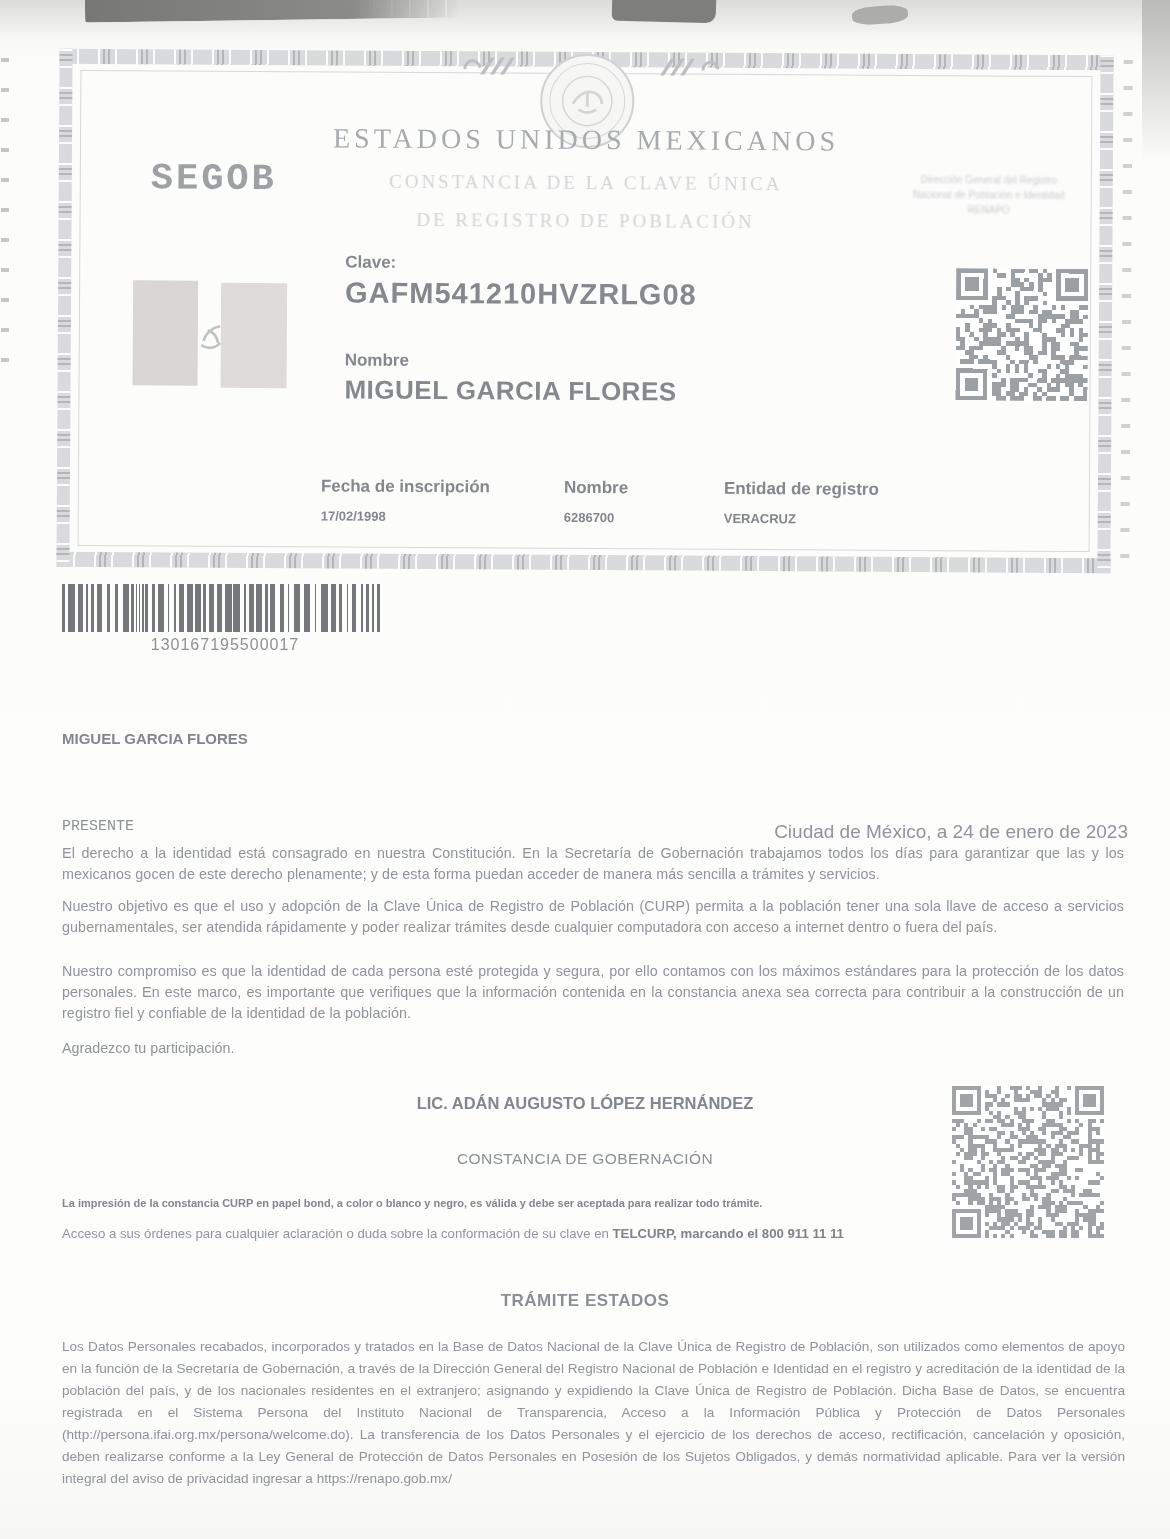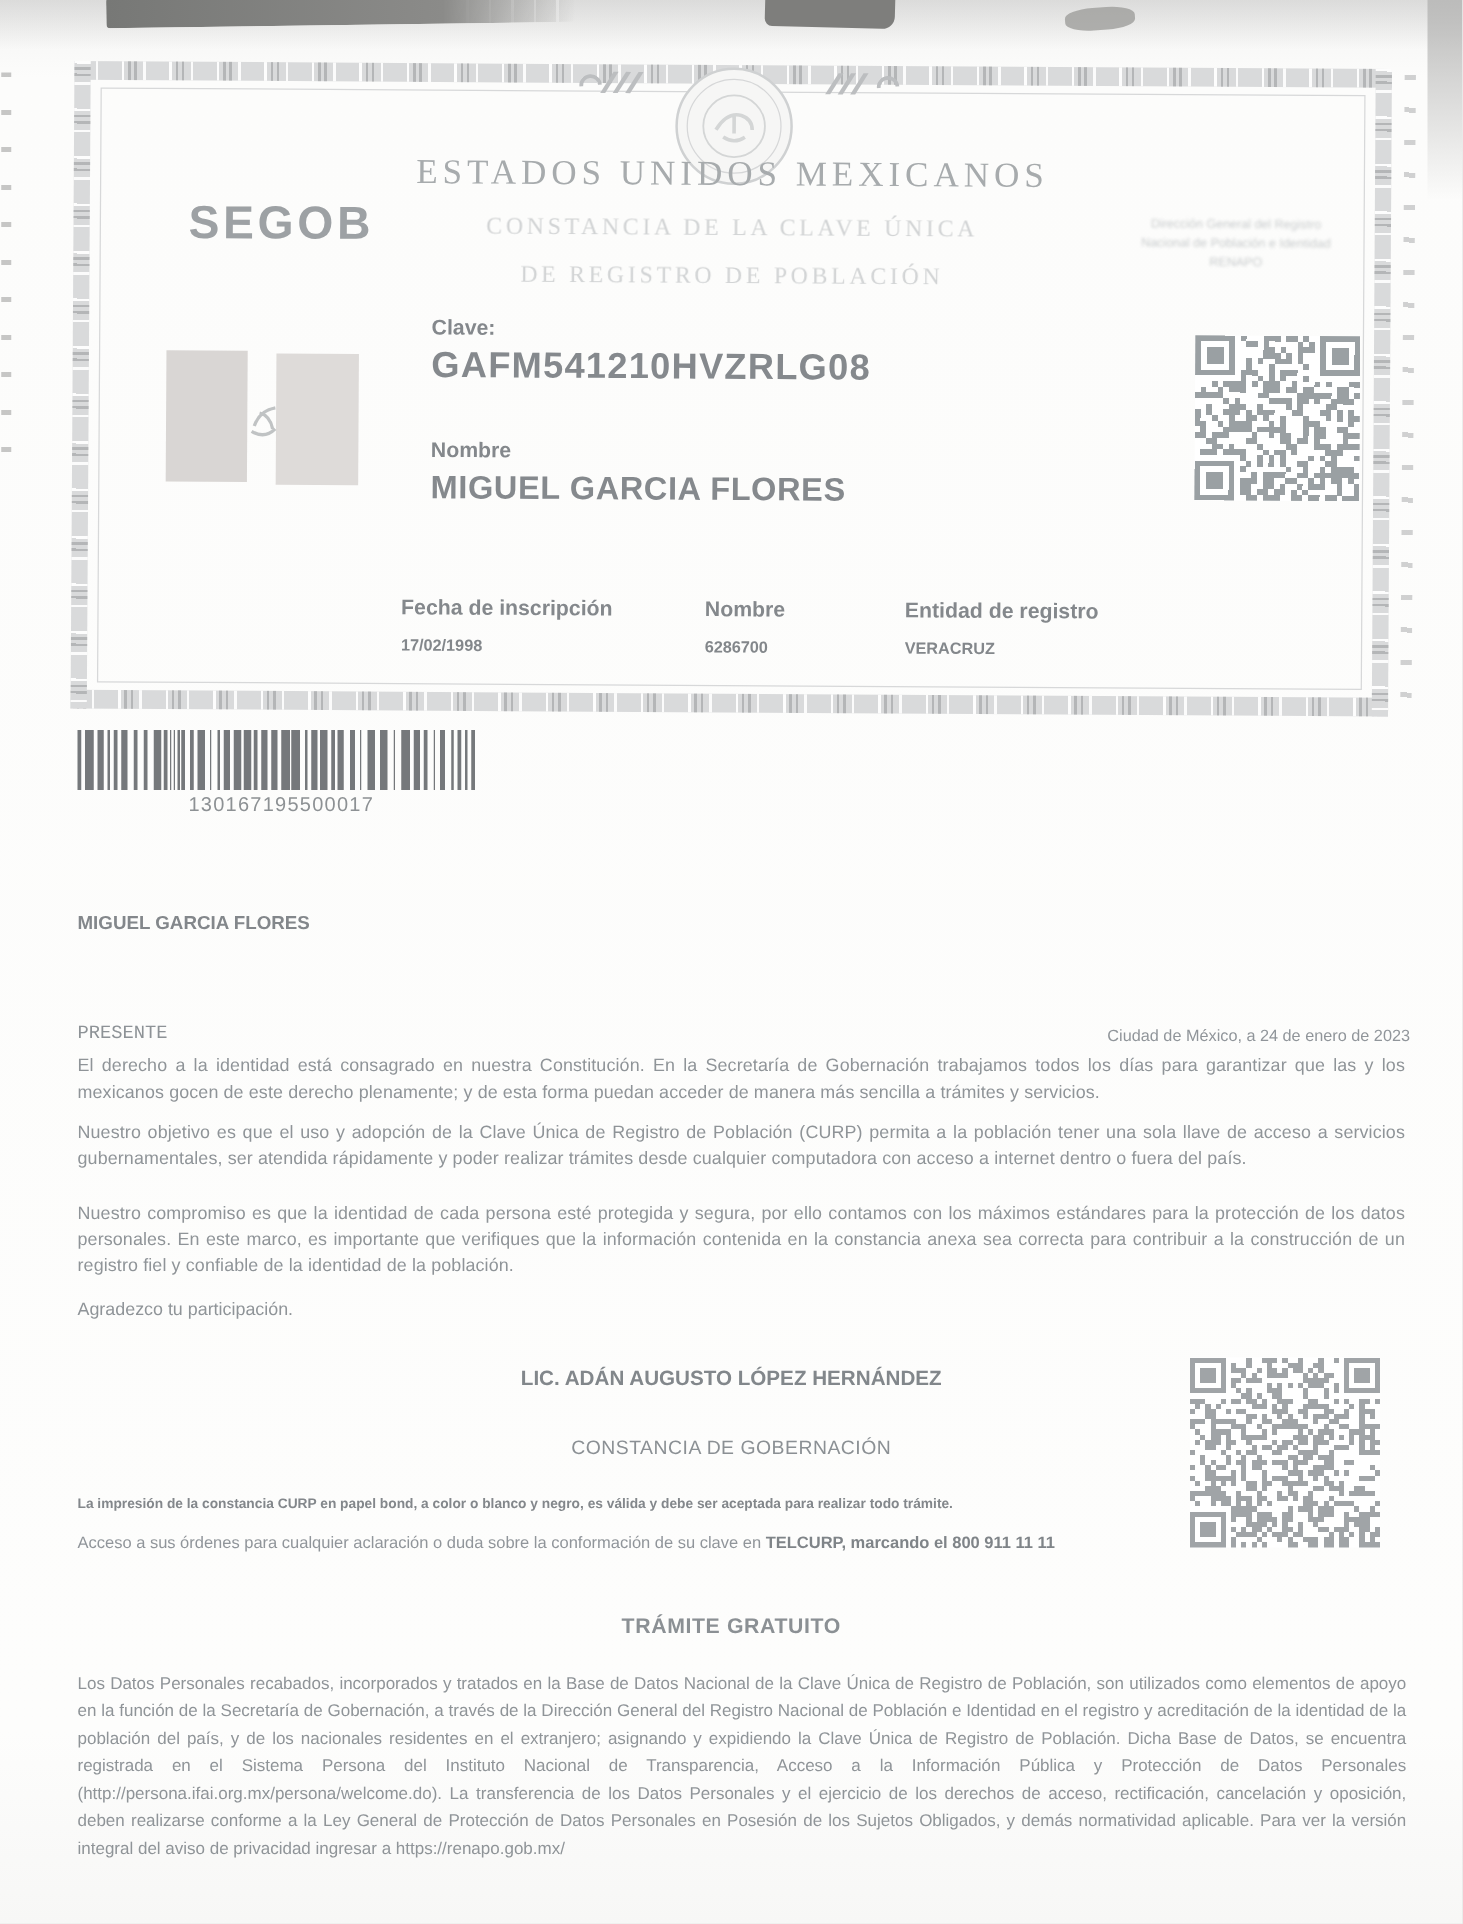--- a/index.html
+++ b/index.html
@@ -39,21 +39,21 @@
   .band.right{right:0;top:0;bottom:0;width:13px;}
   .inner-line{position:absolute;inset:21px;border:1px solid #d7d8d9;}
   .seal{position:absolute;left:481px;top:2px;width:94px;height:94px;border-radius:50%;
         background:#f6f6f5;border:2px solid #cfd1d2;box-sizing:border-box;}
   .seal .ring{position:absolute;inset:7px;border:1px solid #d6d7d8;border-radius:50%;}
   .seal svg{position:absolute;inset:16px;opacity:.55;}
   .flourish{position:absolute;top:4px;width:58px;height:22px;}
   .flourish i{position:absolute;top:2px;width:4px;height:17px;background:#bcbec0;transform:skewX(-32deg);}
   .flourish u{position:absolute;top:4px;width:12px;height:12px;border:3px solid #bcbec0;border-radius:50%;
               border-right-color:transparent;border-bottom-color:transparent;transform:rotate(40deg);}
-  .segob{position:absolute;left:92px;top:108px;font-family:Liberation Sans, sans-serif;font-weight:bold;
+  .segob{position:absolute;left:92px;top:108px;font-family:Liberation Mono, monospace;font-weight:bold;
          font-size:37px;letter-spacing:3px;color:#9da1a4;}
   .eum{position:absolute;left:227px;top:72px;width:600px;text-align:center;
        font-family:"Liberation Serif",serif;font-size:28px;letter-spacing:4px;color:#a7abad;}
   .sub1,.sub2{position:absolute;left:247px;width:560px;text-align:center;font-family:"Liberation Serif",serif;
        font-size:19px;letter-spacing:3px;color:#d2d4d5;filter:blur(.6px);}
   .sub1{top:120px}.sub2{top:158px}
   .wmk{position:absolute;left:800px;top:118px;width:260px;text-align:center;font-size:10px;
        line-height:15px;color:#c9cccd;filter:blur(1.1px);}
   .flag{position:absolute;left:75px;top:231px;width:158px;height:108px;}
   .flag .bar1{position:absolute;left:0;top:0;width:65px;height:105px;background:#d9d6d4;}
@@ -72,21 +72,21 @@
   .qr1{position:absolute;left:898px;top:214px;width:132px;height:132px;}
   
   .barcode{position:absolute;left:62px;top:584px;width:330px;height:48px;}
   .barcode i{position:absolute;top:0;bottom:0;background:#75787b;}
   .barcode-num{position:absolute;left:70px;top:636px;width:310px;text-align:center;
                font-size:16px;letter-spacing:1px;color:#8d9194;}
   
   .letter p{margin:0;}
   .addr{position:absolute;left:62px;top:730px;font-weight:bold;font-size:15px;color:#83878b;}
   .presente{position:absolute;left:62px;top:818px;font-size:15px;color:#8d9296;font-family:Liberation Mono, monospace;}
-  .dateline{position:absolute;right:42px;top:821px;font-size:13px;color:#90959a;}
+  .dateline{position:absolute;right:42px;top:821px;font-size:19px;color:#90959a;}
   .para{position:absolute;left:62px;width:1062px;text-align:justify;font-size:14.3px;
         line-height:21px;color:#8f9498;letter-spacing:.1px;}
   .p1{top:843px}.p2{top:896px}.p3{top:961px}
   .closing{position:absolute;left:62px;top:1040px;font-size:14.3px;color:#8f9498;}
   .sig-name{position:absolute;left:185px;top:1094px;width:800px;text-align:center;
             font-weight:bold;font-size:16.5px;color:#82878b;}
   .sig-title{position:absolute;left:185px;top:1150px;width:800px;text-align:center;
              font-size:15.5px;color:#8b9094;letter-spacing:.4px;}
   .qr2{position:absolute;left:952px;top:1086px;width:152px;height:152px;}
   .contact{position:absolute;left:62px;top:1226px;font-size:13.2px;color:#90959a;}
@@ -1084,17 +1084,17 @@
           <rect x="36" y="36" width="1" height="1"></rect>
           <rect x="0.5" y="0.5" width="6" height="6" fill="none" stroke="#a0a4a7"></rect>
           <rect x="2" y="2" width="3" height="3"></rect>
           <rect x="30.5" y="0.5" width="6" height="6" fill="none" stroke="#a0a4a7"></rect>
           <rect x="32" y="2" width="3" height="3"></rect>
           <rect x="0.5" y="30.5" width="6" height="6" fill="none" stroke="#a0a4a7"></rect>
           <rect x="2" y="32" width="3" height="3"></rect>
         </svg></div>
     <p class="contact"><span>Acceso a sus órdenes para cualquier aclaración o duda sobre la conformación de su clave en </span><b>TELCURP, marcando el 800 911 11 11</b></p>
     <div class="print-notice">La impresión de la constancia CURP en papel bond, a color o blanco y negro, es válida y debe ser aceptada para realizar todo trámite.</div>
-    <div class="gratuito">TRÁMITE GRATUITO</div>
+    <div class="gratuito">TRÁMITE ESTADOS</div>
     <p class="privacy">Los Datos Personales recabados, incorporados y tratados en la Base de Datos Nacional de la Clave Única de Registro de Población, son utilizados como elementos de apoyo en la función de la Secretaría de Gobernación, a través de la Dirección General del Registro Nacional de Población e Identidad en el registro y acreditación de la identidad de la población del país, y de los nacionales residentes en el extranjero; asignando y expidiendo la Clave Única de Registro de Población. Dicha Base de Datos, se encuentra registrada en el Sistema Persona del Instituto Nacional de Transparencia, Acceso a la Información Pública y Protección de Datos Personales (http://persona.ifai.org.mx/persona/welcome.do). La transferencia de los Datos Personales y el ejercicio de los derechos de acceso, rectificación, cancelación y oposición, deben realizarse conforme a la Ley General de Protección de Datos Personales en Posesión de los Sujetos Obligados, y demás normatividad aplicable. Para ver la versión integral del aviso de privacidad ingresar a https://renapo.gob.mx/</p>
   </div>
 
 </div>
 
 </body></html>

